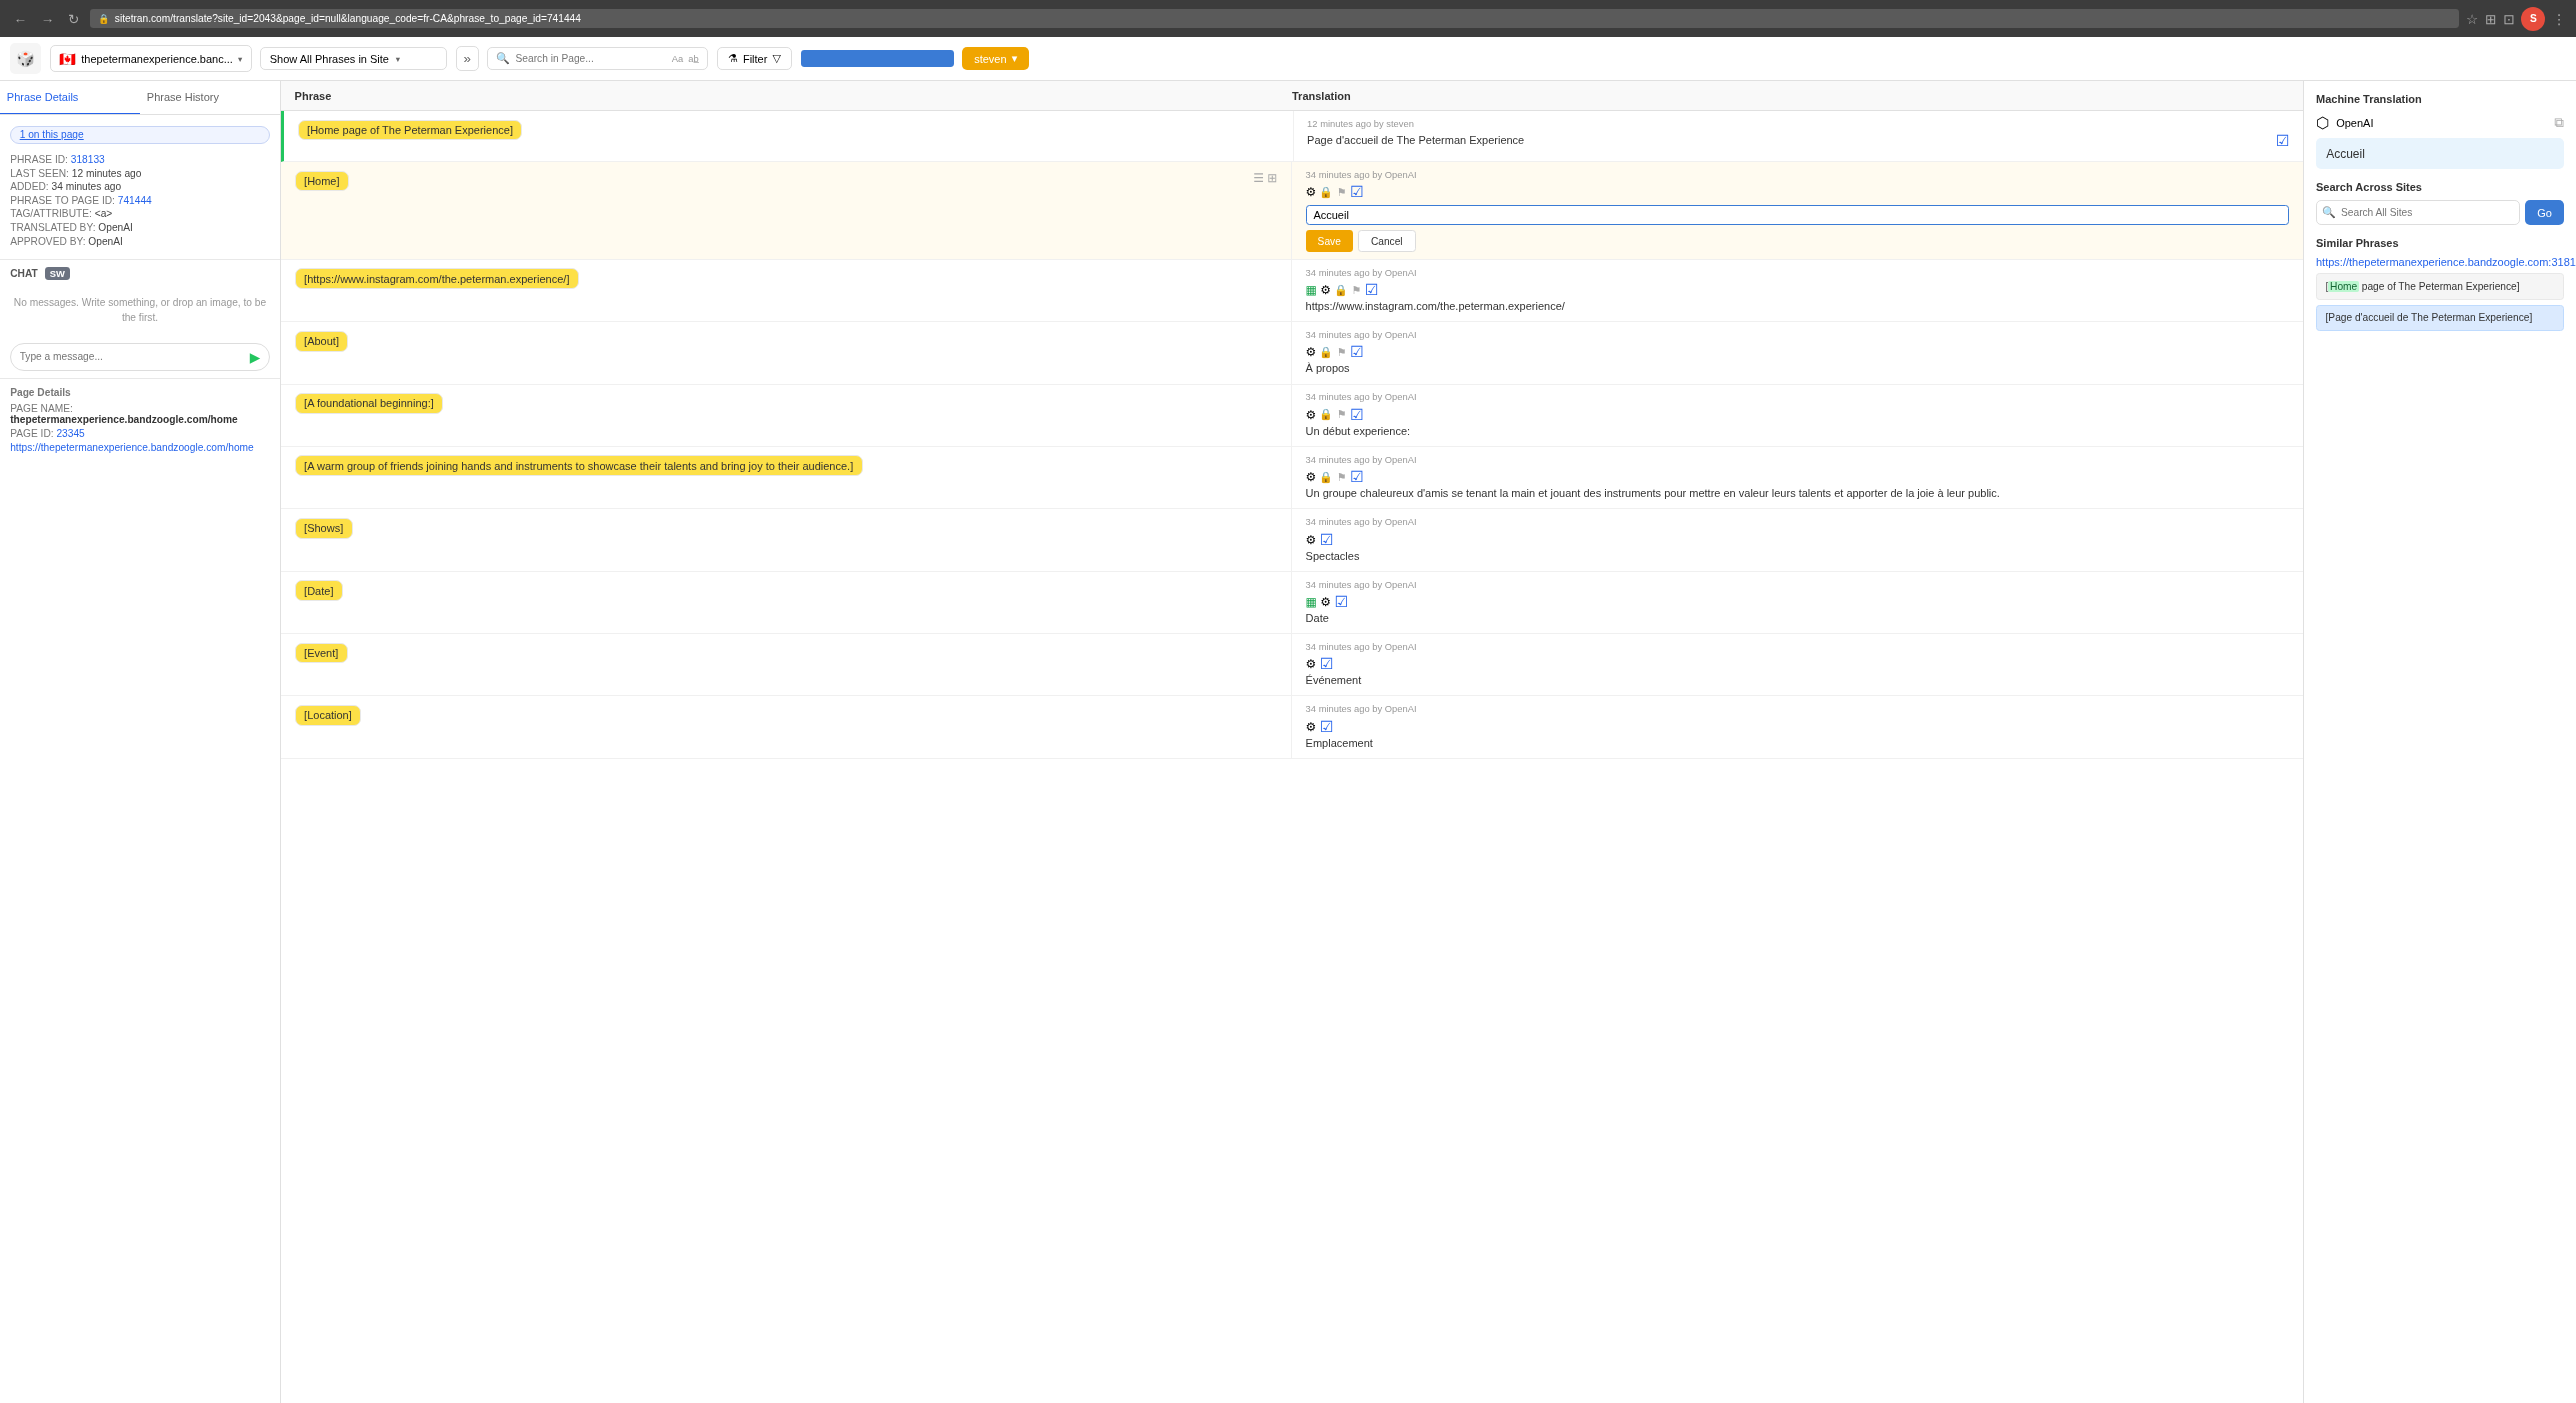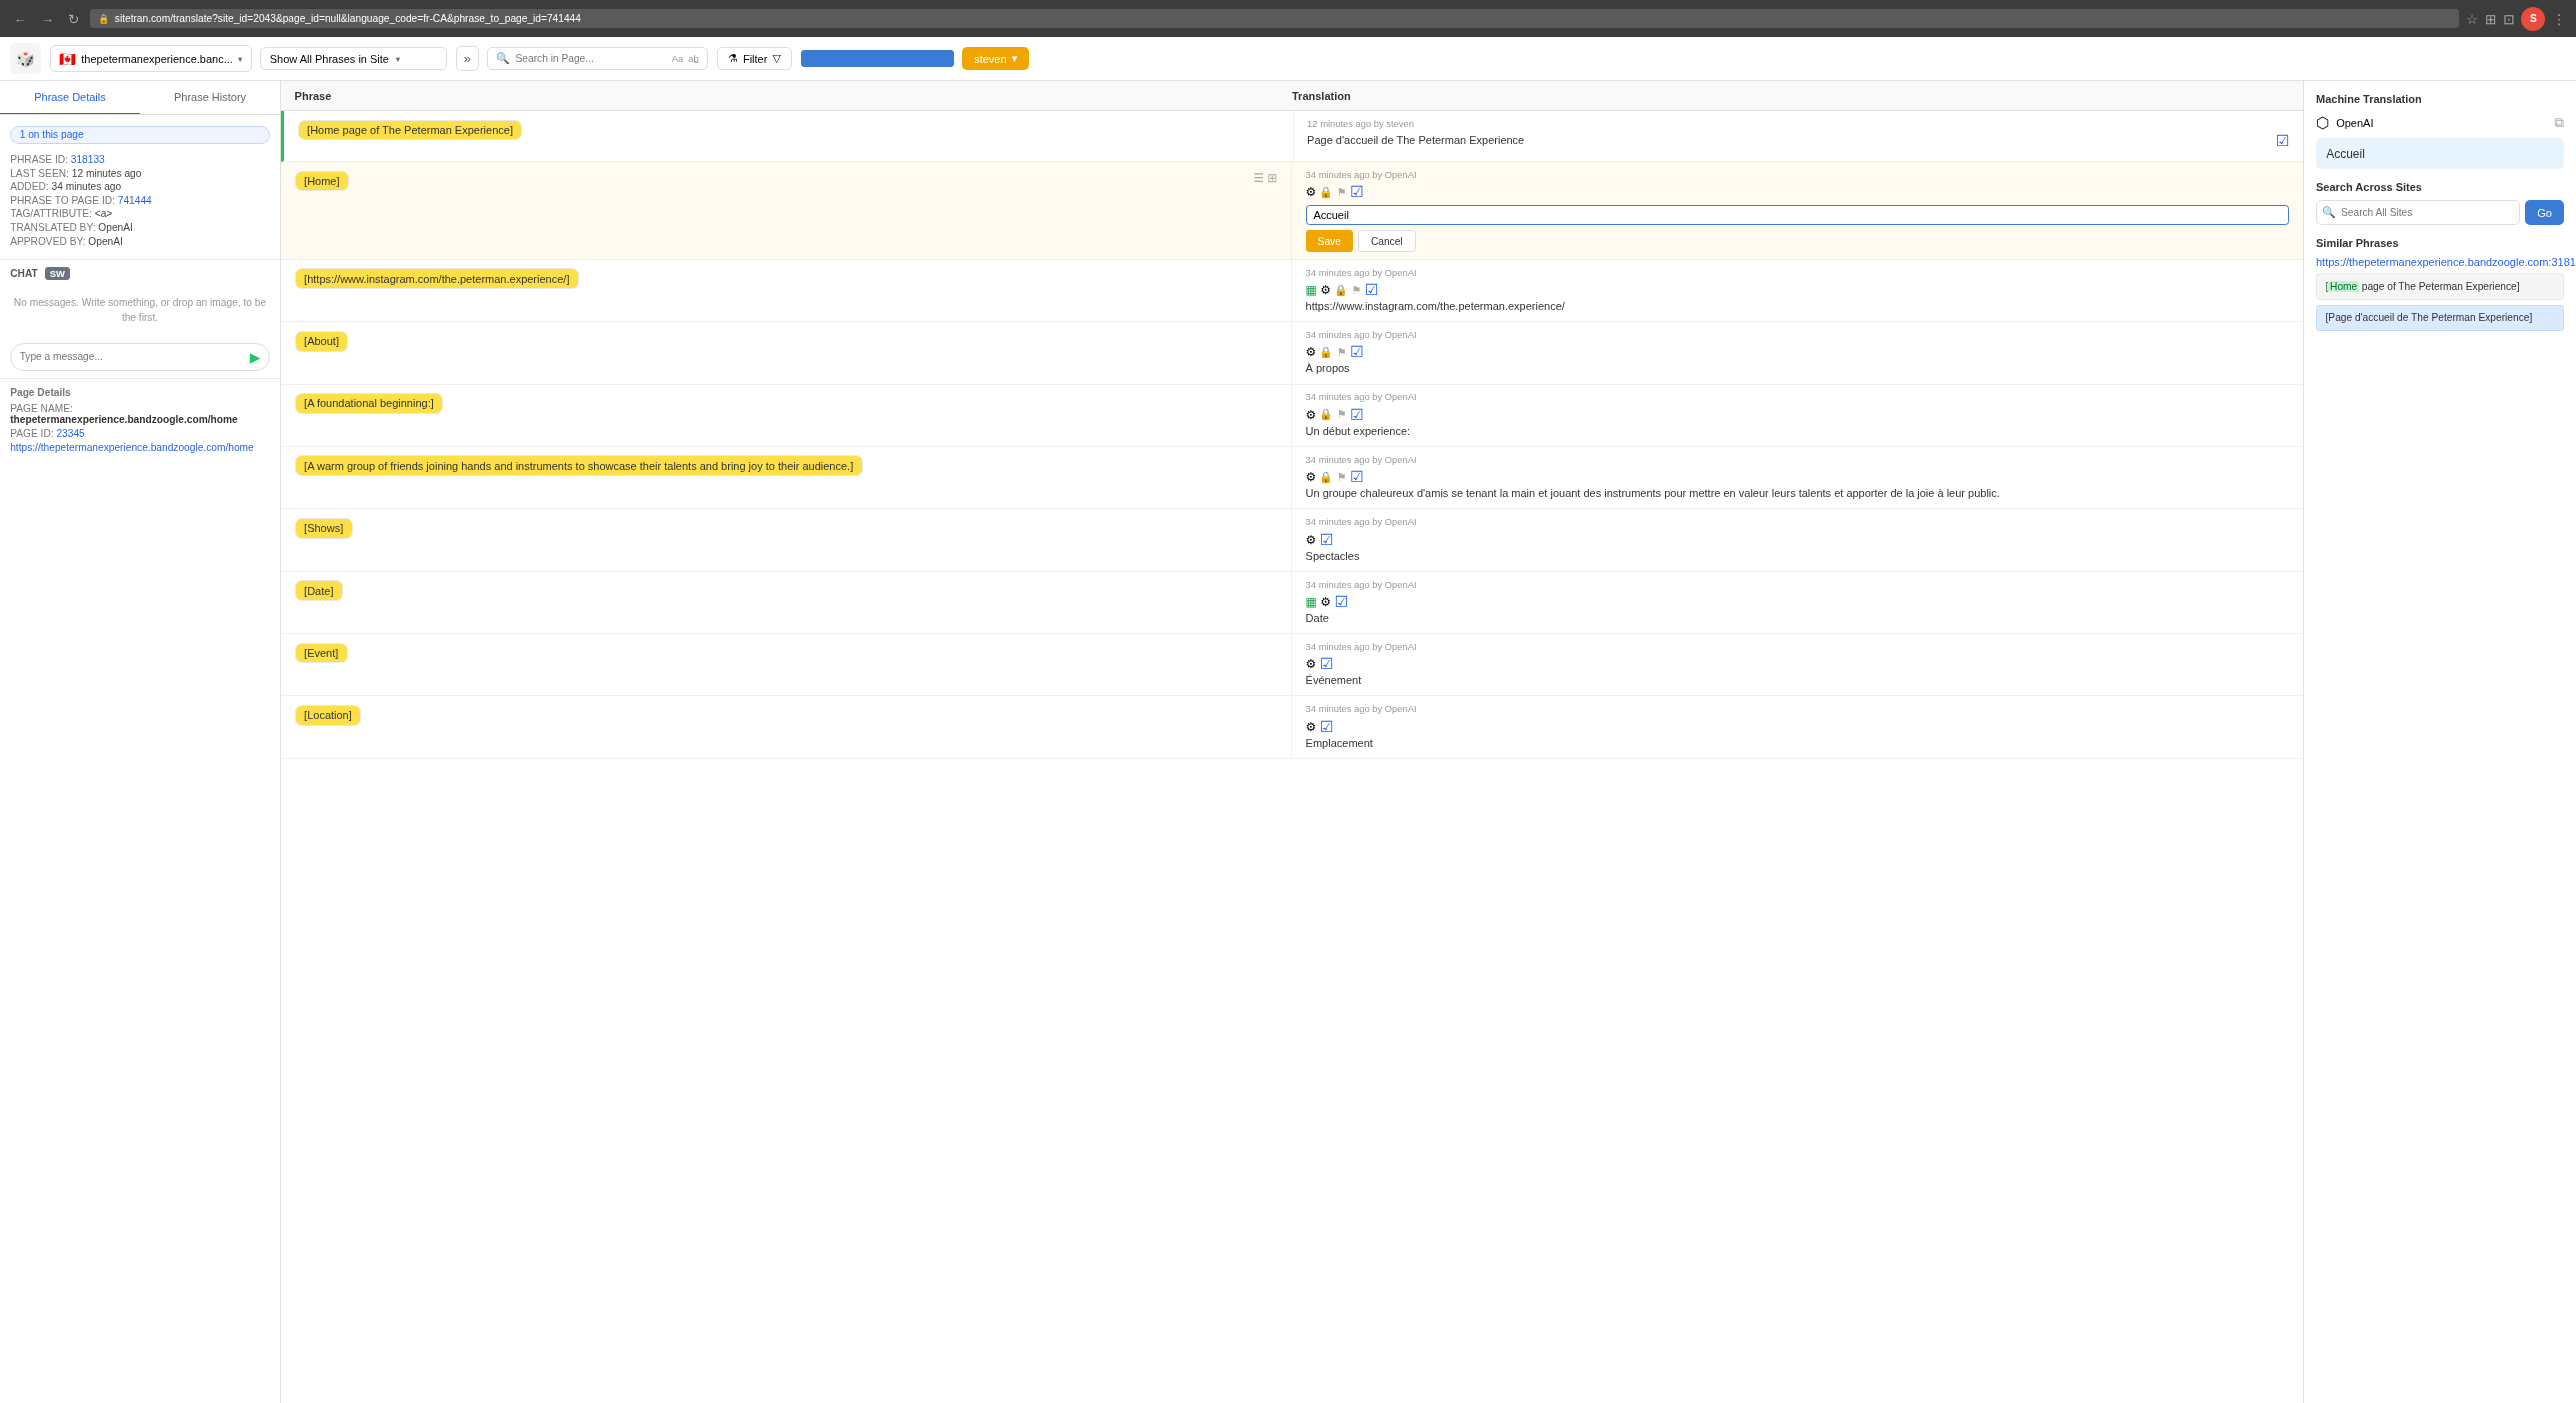--- a/index.html
+++ b/index.html
@@ -108,29 +108,29 @@
       border-right: 0.9px solid #e0e0e0;
       display: flex;
       flex-direction: column;
       overflow: hidden;
     }
     .tabs-row {
       display: flex;
       border-bottom: 0.9px solid #e0e0e0;
     }
     .tab-item {
-      flex: 1; text-align: center; padding: 10.2px 6.8px;
+      flex: 1; text-align: left; padding: 10.2px 6.8px;
       font-size: 11px; cursor: pointer; color: #666; border-bottom: 1.7px solid transparent;
     }
     .tab-item.active { color: #2563eb; border-bottom: 1.7px solid #2563eb; font-weight: 500; }
 
     .phrase-badge {
       background: #f0f4ff; border: 0.9px solid #c7d4f5; border-radius: 10.2px;
       padding: 2.6px 8.5px; font-size: 10.2px; color: #2563eb; font-weight: 500;
-      display: inline-block; margin: 10.2px 10.2px 6.8px;
+      display: inline-block; margin: 10.2px 10.2px 6.8px; text-decoration: underline;
     }
     .meta-section { padding: 3.4px 10.2px 10.2px; font-size: 10.2px; color: #444; }
     .meta-row { margin-bottom: 2.6px; }
     .meta-label { color: #777; }
     .meta-link { color: #2563eb; text-decoration: none; }
     .meta-value { color: #333; }
 
     .chat-section {
       border-top: 0.9px solid #e8e8e8;
       padding: 6.8px 10.2px;

